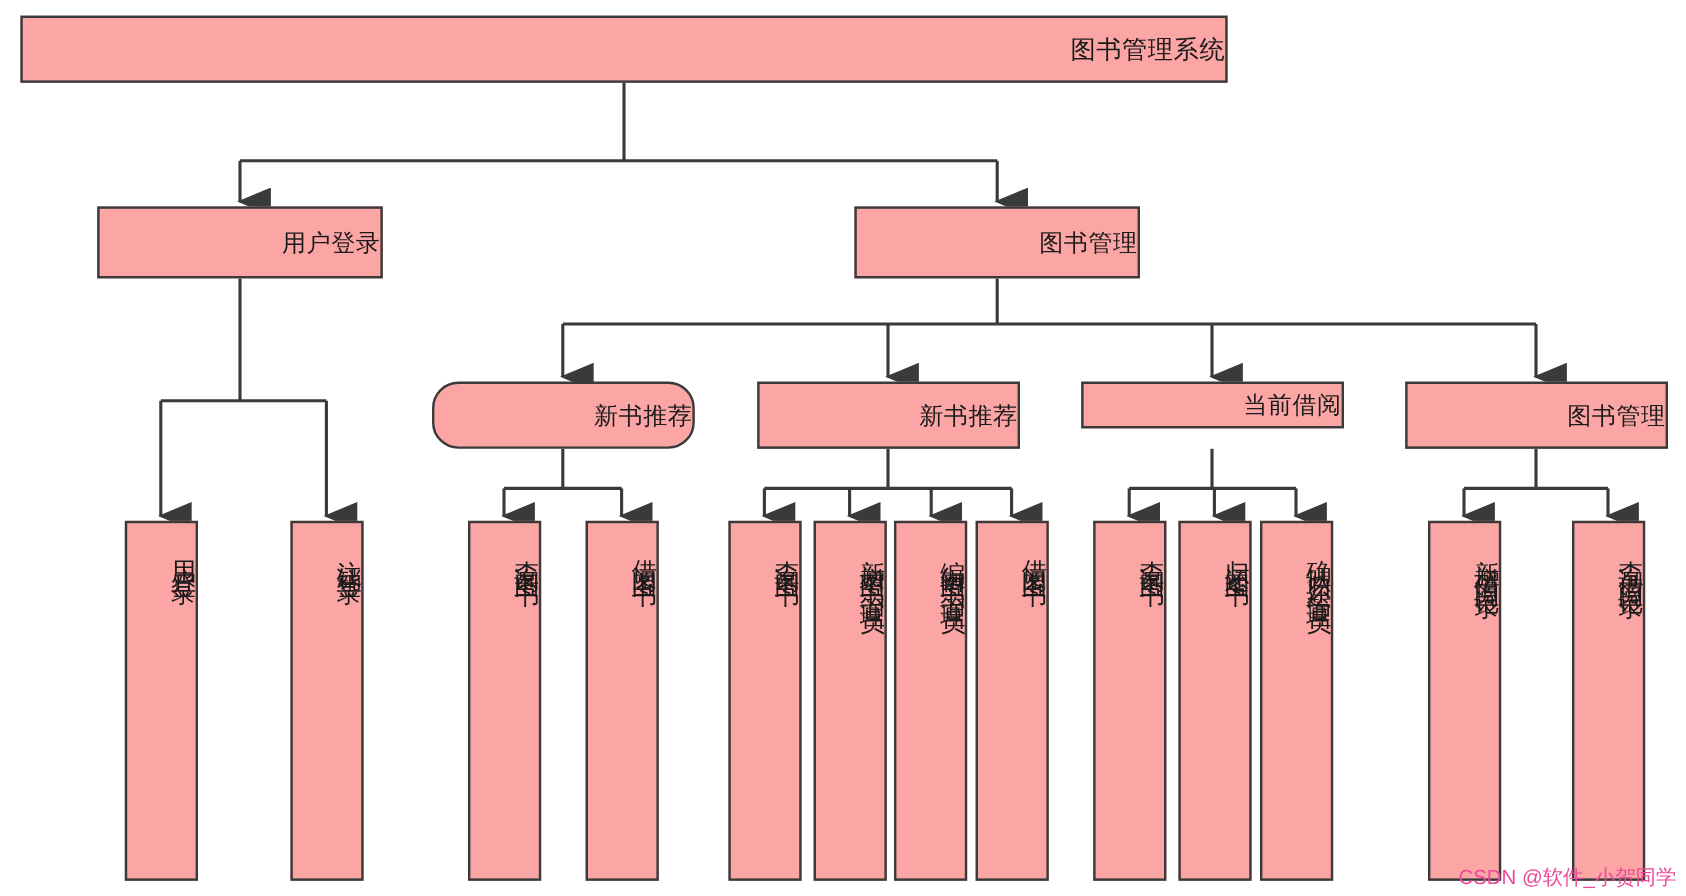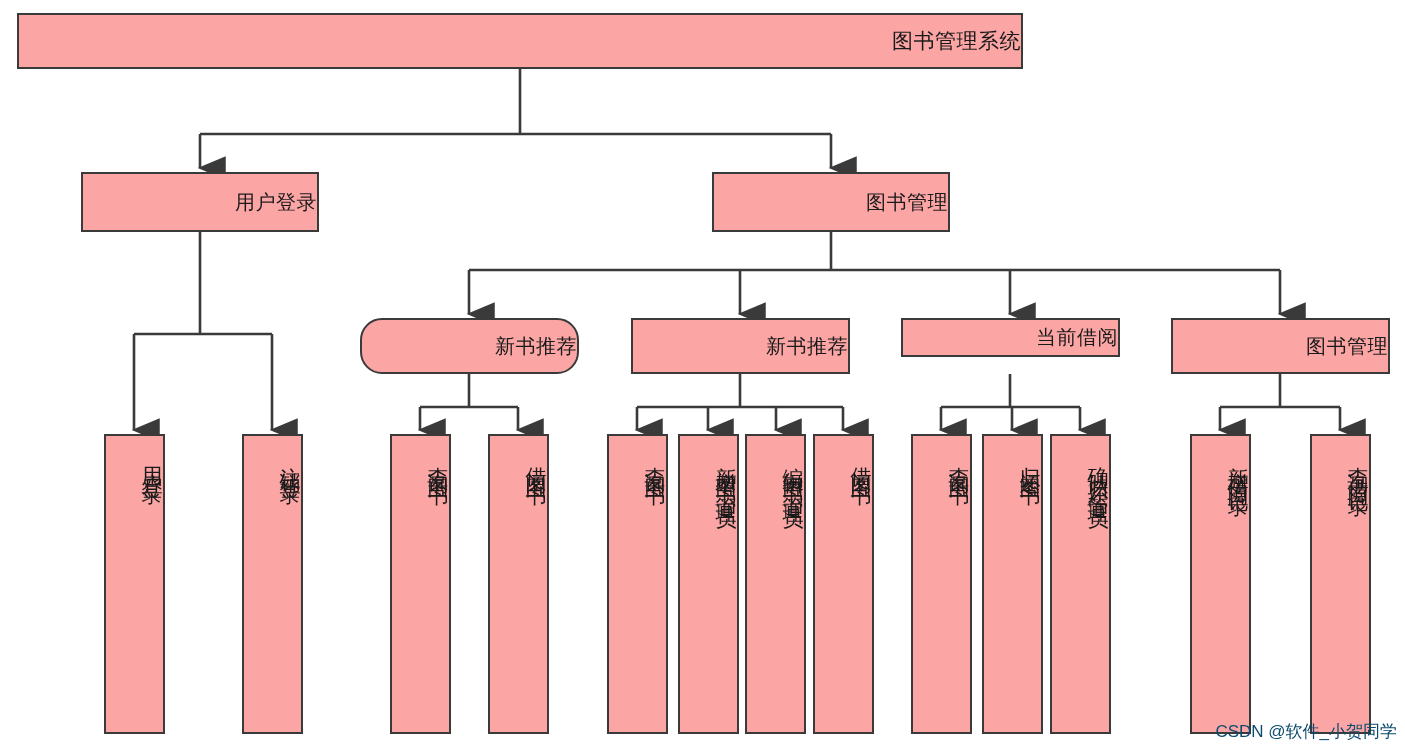--- a/index.html
+++ b/index.html
@@ -193,15 +193,15 @@
   <div class="node leaf" style="left: 1050px; top: 434px; width: 61px; height: 300px;">
     <span class="label">确认归还（管理员）</span>
   </div>
   <div class="node leaf" style="left: 1190px; top: 434px; width: 61px; height: 300px;">
     <span class="label">新增借阅记录</span>
   </div>
   <div class="node leaf" style="left: 1310px; top: 434px; width: 61px; height: 300px;">
     <span class="label">查询借阅记录</span>
   </div>
 
-  <div id="watermark" style="color: #0c4a6e; text-align: right;">CSDN @软件_小贺同学</div>
+  <div id="watermark" style="color: #ec4899; text-align: right;">CSDN @软件_小贺同学</div>
 
 </div>
 
 </body></html>

